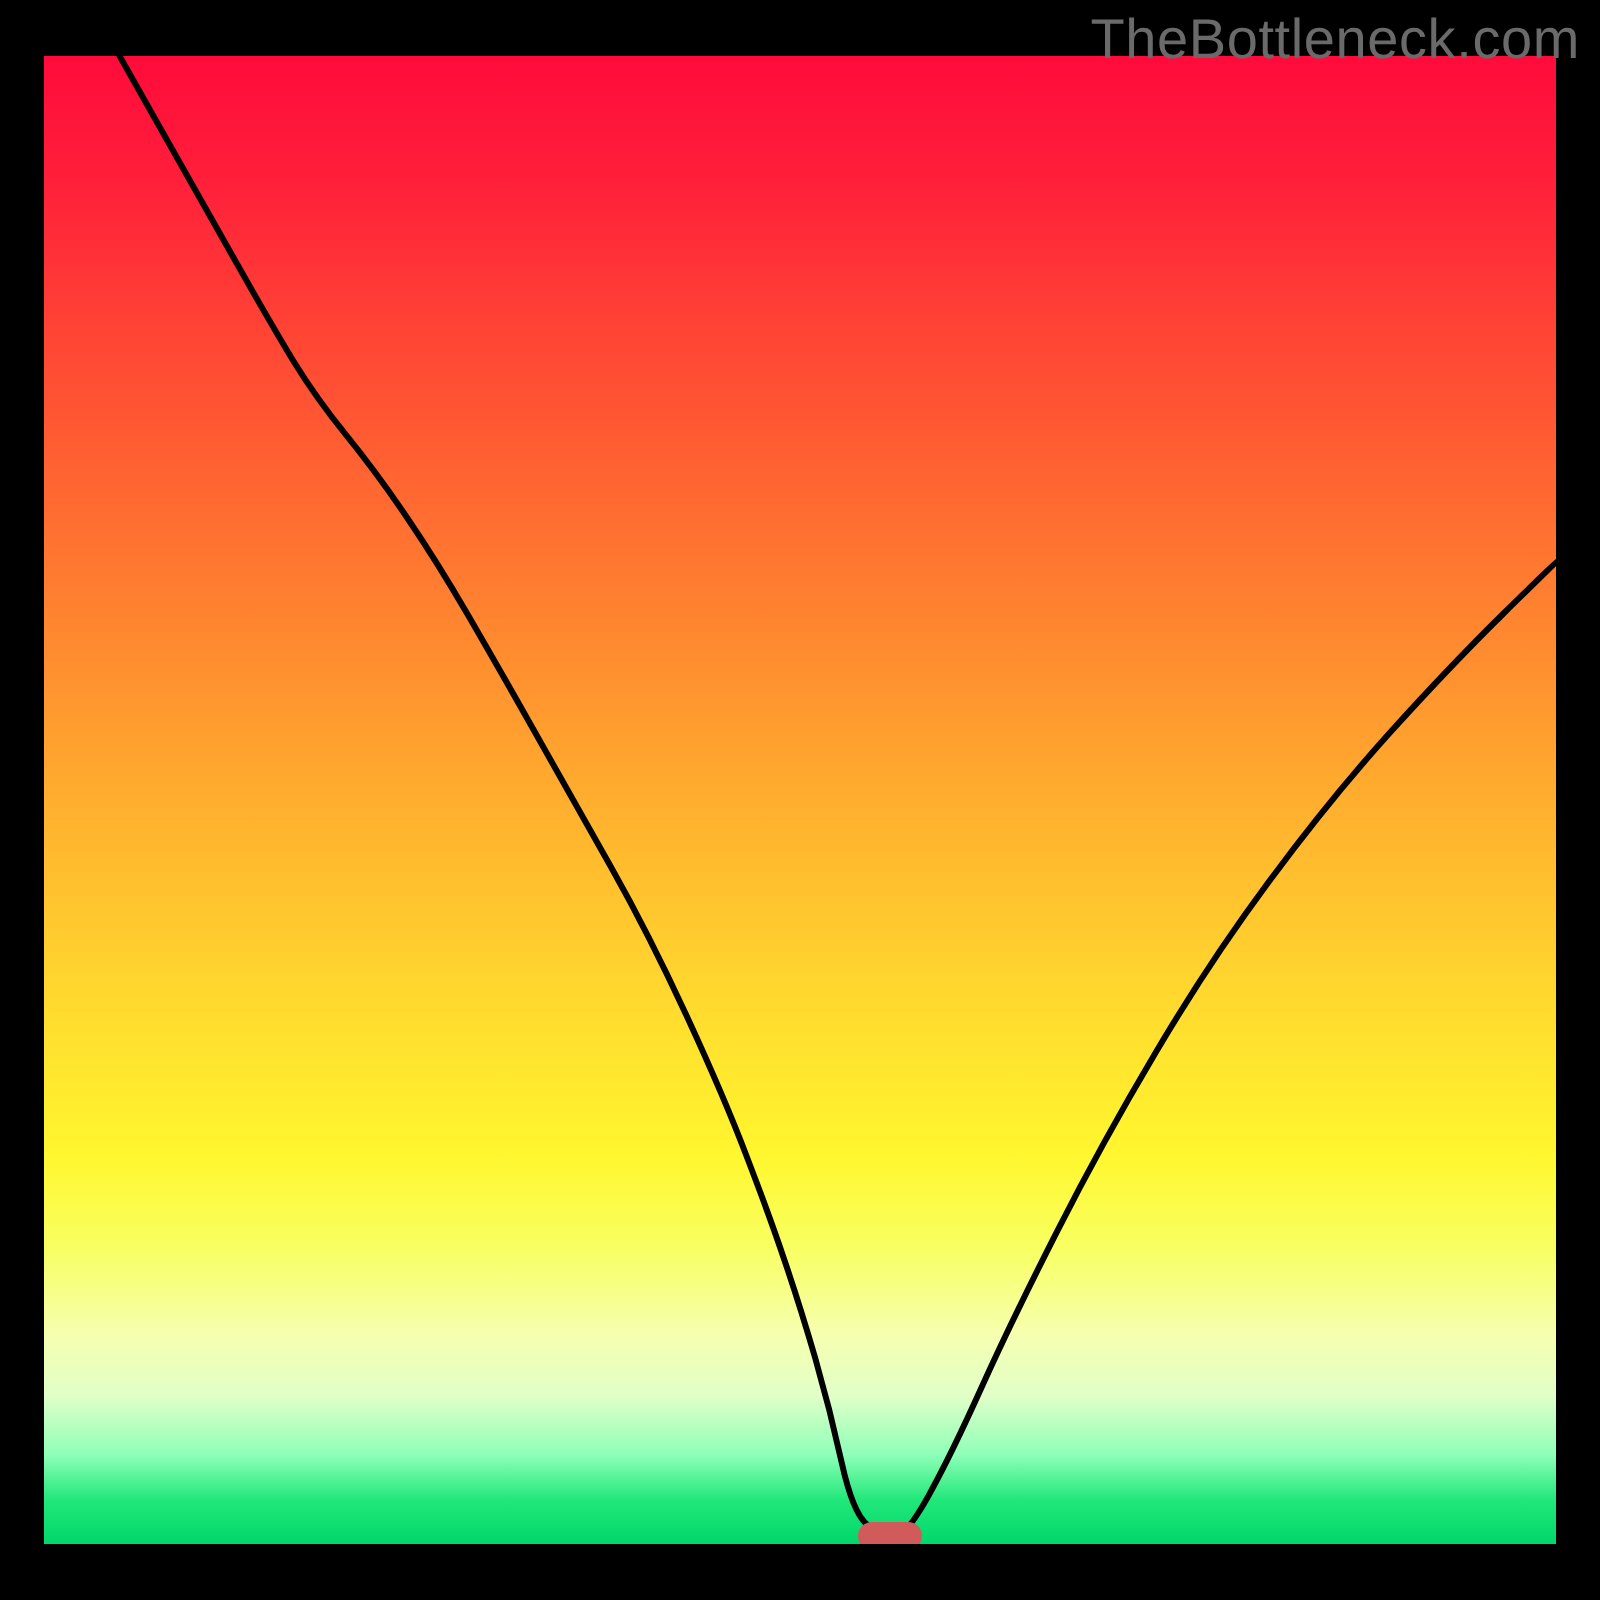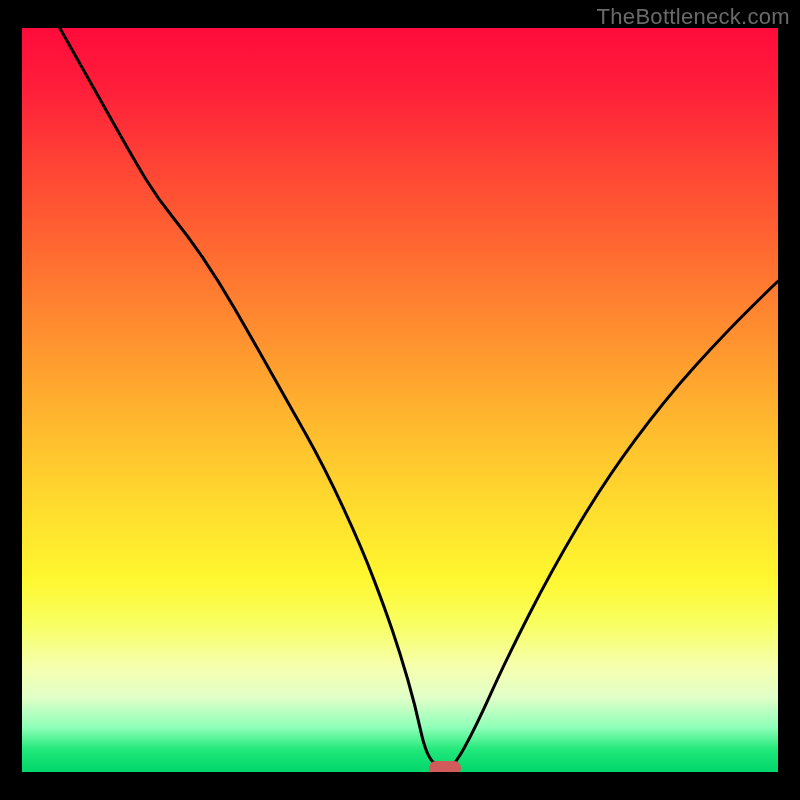--- a/index.html
+++ b/index.html
@@ -15,21 +15,21 @@
     position: relative;
     width: 800px;
     height: 800px;
     background: #000;
   }
   .watermark {
     position: absolute;
     top: 4px;
     right: 10px;
     color: #6a6a6a;
-    font-size: 22px;
+    font-size: 28px;
     font-weight: 500;
     letter-spacing: 0.3px;
     z-index: 10;
   }
   .plot {
     position: absolute;
     left: 22px;
     top: 28px;
     width: 756px;
     height: 744px;

